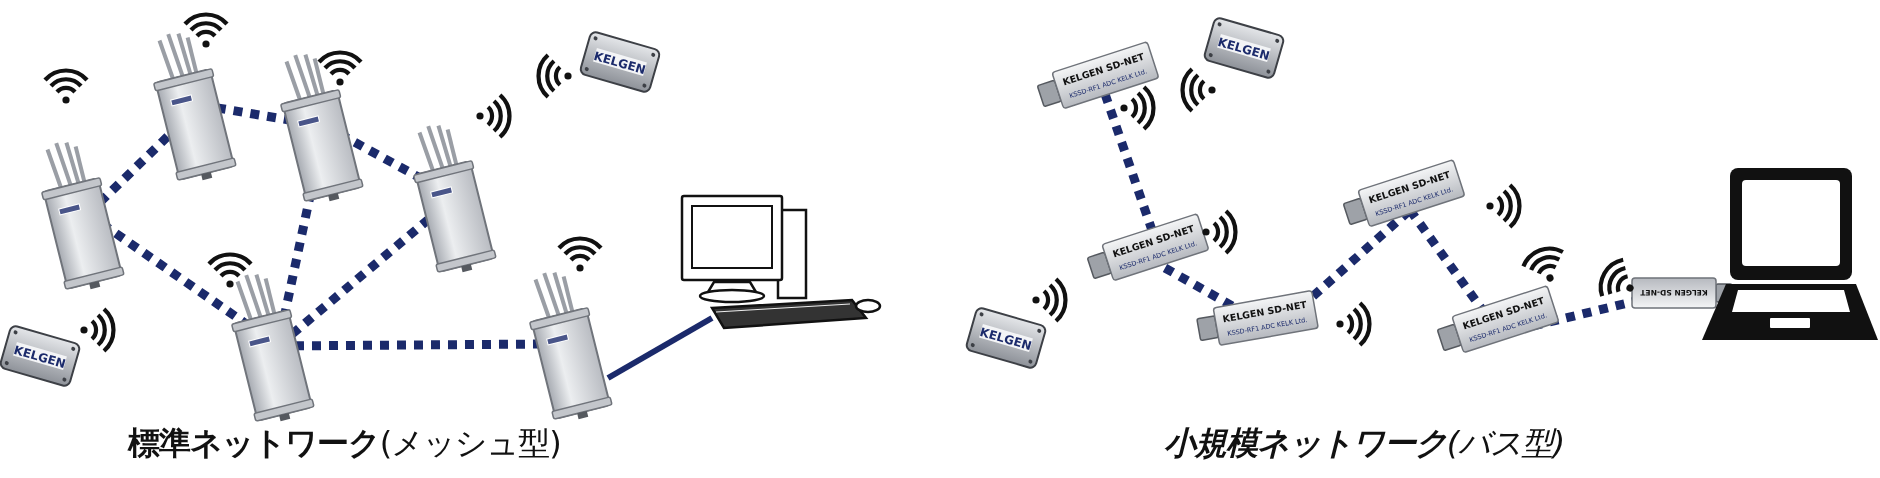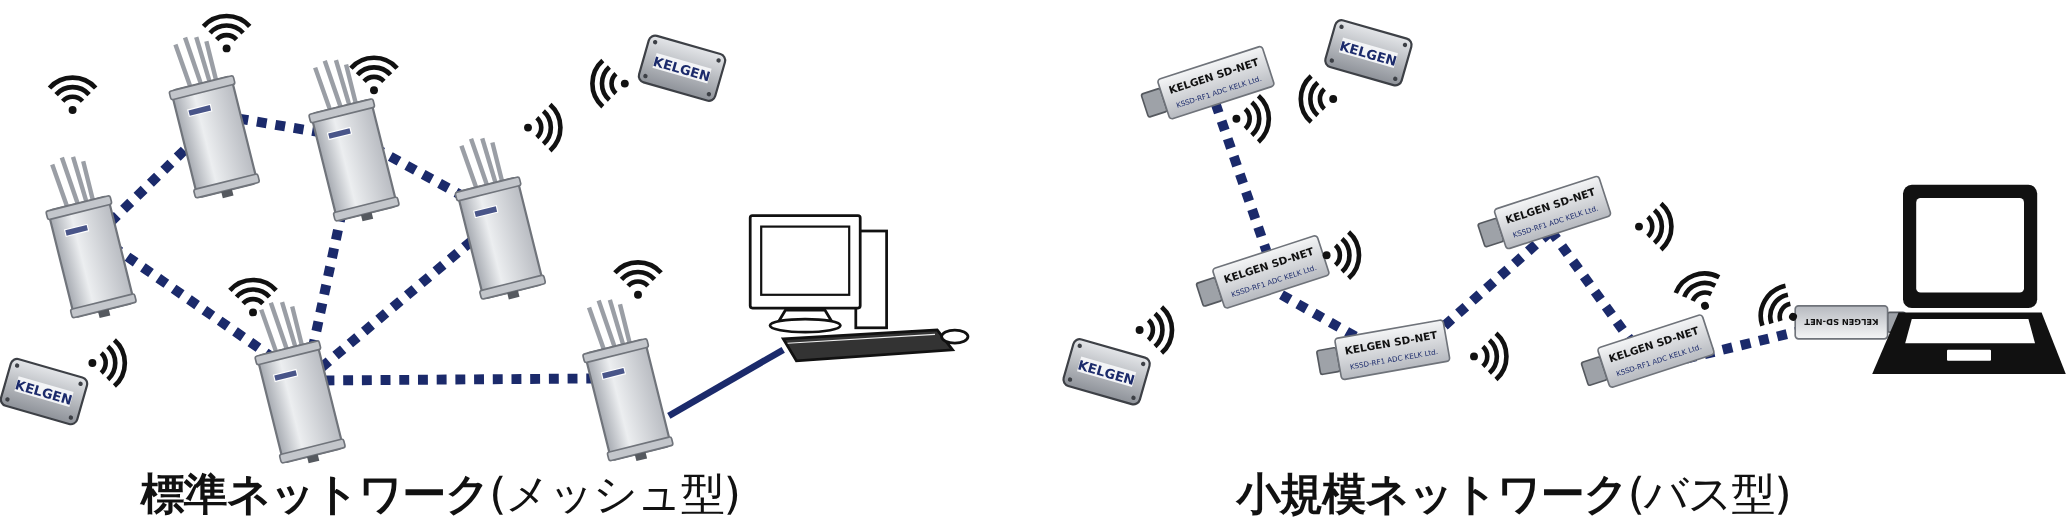--- a/index.html
+++ b/index.html
@@ -1,21 +1,21 @@
 <!DOCTYPE html>
 <html><head>
 <meta charset="utf-8">
 <style>
   html,body{margin:0;padding:0;background:#fff;}
   body{width:1880px;height:478px;position:relative;overflow:hidden;font-family:"DejaVu Sans",sans-serif;}
   svg#diagram{position:absolute;left:0;top:0;width:1880px;height:478px;}
-  .caption{position:absolute;top:422px;font-family:"DejaVu Sans",sans-serif;font-weight:bold;font-size:40px;color:#111;white-space:nowrap;letter-spacing:-1px;}
+  .caption{position:absolute;top:422px;font-family:"DejaVu Sans",sans-serif;font-weight:bold;font-size:32px;color:#111;white-space:nowrap;letter-spacing:-1px;}
   .caption .paren{font-weight:normal;}
   #cap-mesh{left:128px;}
-  #cap-bus{left:1124px;}
+  #cap-bus{left:1164px;font-style:italic;}
 </style>
 </head>
 <body>
 
 <svg id="diagram" viewBox="0 0 1880 478" xmlns="http://www.w3.org/2000/svg">
   <defs>
     <linearGradient id="gBody" x1="0" y1="0" x2="1" y2="0">
       <stop offset="0" stop-color="#a7abb2"></stop>
       <stop offset="0.35" stop-color="#eceef0"></stop>
       <stop offset="1" stop-color="#b9bcc2"></stop>

